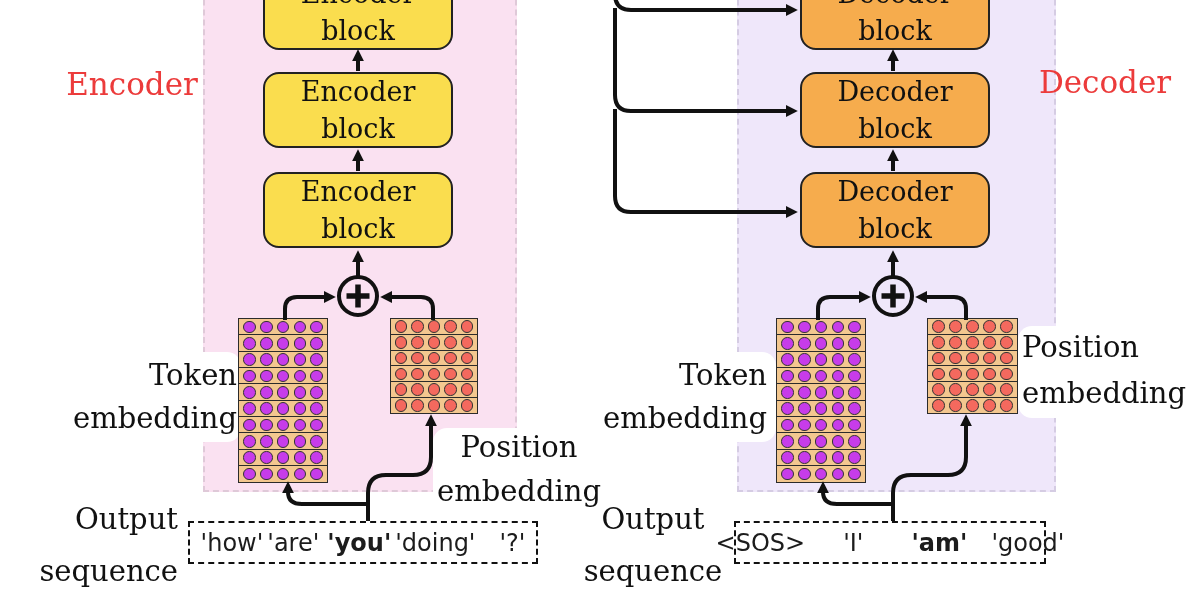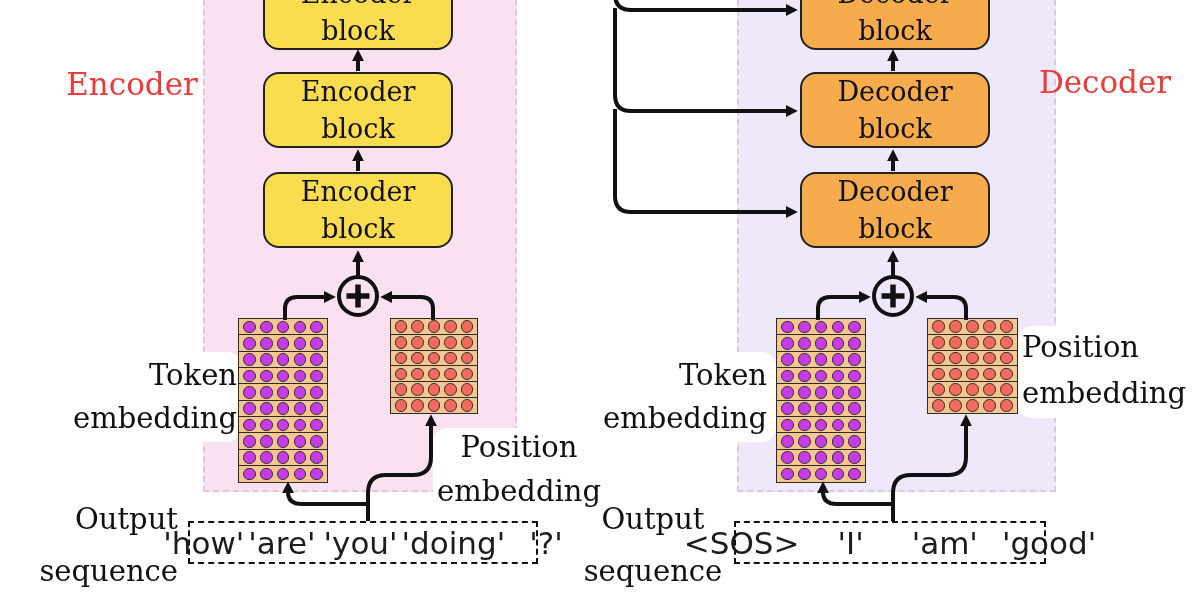--- a/index.html
+++ b/index.html
@@ -44,27 +44,27 @@
   .lab span{display:block;}
   .lab-tok-l{left:55px;top:354px;width:182px;text-align:right;}
   .lab-pos-l{left:434px;top:425px;width:170px;text-align:center;line-height:44px;}
   .lab-tok-r{left:585px;top:354px;width:182px;text-align:right;}
   .lab-pos-r{left:1022px;top:324px;width:178px;text-align:left;line-height:46px;}
   .lab-inp{left:28px;top:493px;width:150px;text-align:right;line-height:52px;}
   .lab-out{left:578px;top:493px;width:150px;text-align:right;line-height:52px;align-items:center;}
   
   .seq-box{position:absolute;z-index:3;top:521px;height:43px;background:#fff;border:2.5px dashed #111;
            box-sizing:border-box;display:flex;align-items:center;justify-content:center;gap:4px;
-           font-family:"DejaVu Sans", sans-serif;font-size:31px;color:#1c1c1c;}
+           font-family:"DejaVu Sans", sans-serif;font-size:24px;color:#1c1c1c;}
   .inp-box{left:188px;width:350px;}
   .out-box{left:734px;width:312px;gap:24px;}
-  .inp-box .tok:nth-child(3){margin-left:4px;}
+  .inp-box .tok:nth-child(3){margin-left:4px;font-weight:bold;}
   .inp-box .tok:nth-child(5){margin-left:20px;}
   .out-box .tok:nth-child(2){margin-left:14px;}
-  .out-box .tok:nth-child(3){margin-left:24px;}
+  .out-box .tok:nth-child(3){margin-left:24px;font-weight:bold;}
   
   #wires{position:absolute;left:0;top:0;z-index:4;pointer-events:none;}
   #wires path{fill:none;stroke:var(--line);stroke-width:4px;}
   #wires circle{fill:none;stroke:var(--line);stroke-width:4px;}
   #wires .plus{stroke-width:5.5px;}
   #wires marker path{fill:var(--line);stroke:none;}
 </style>
 </head>
 <body>
 

